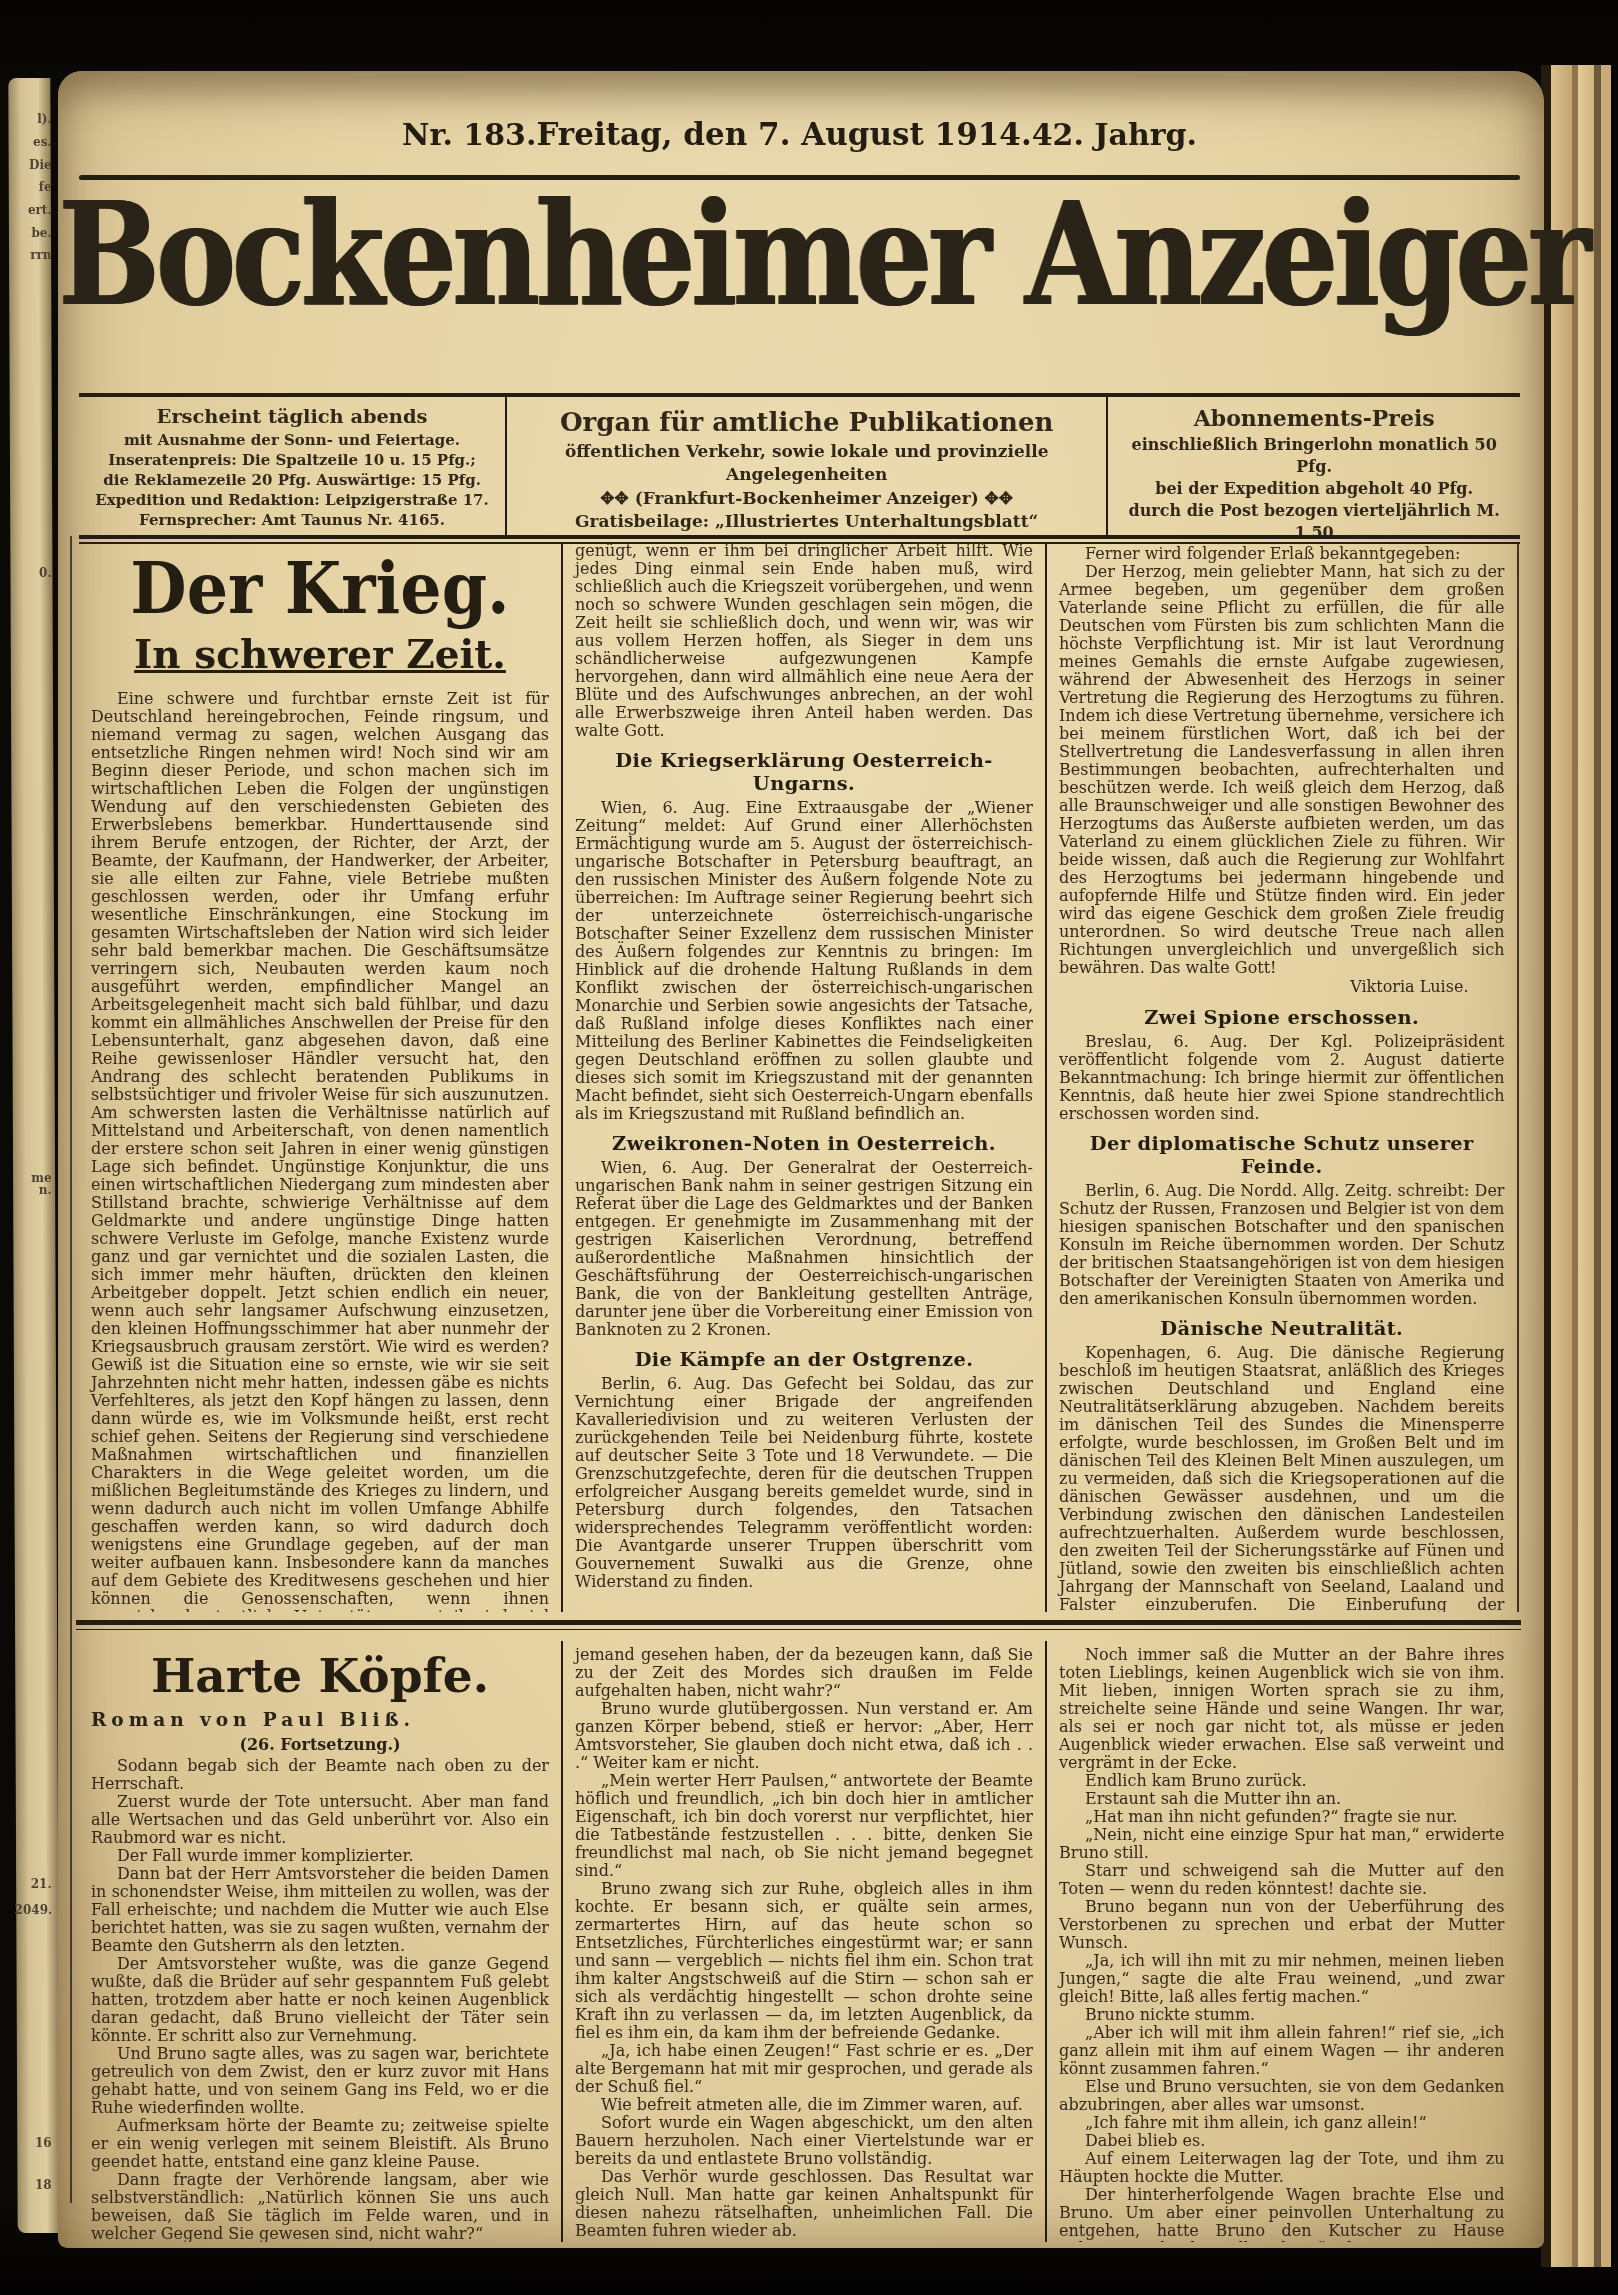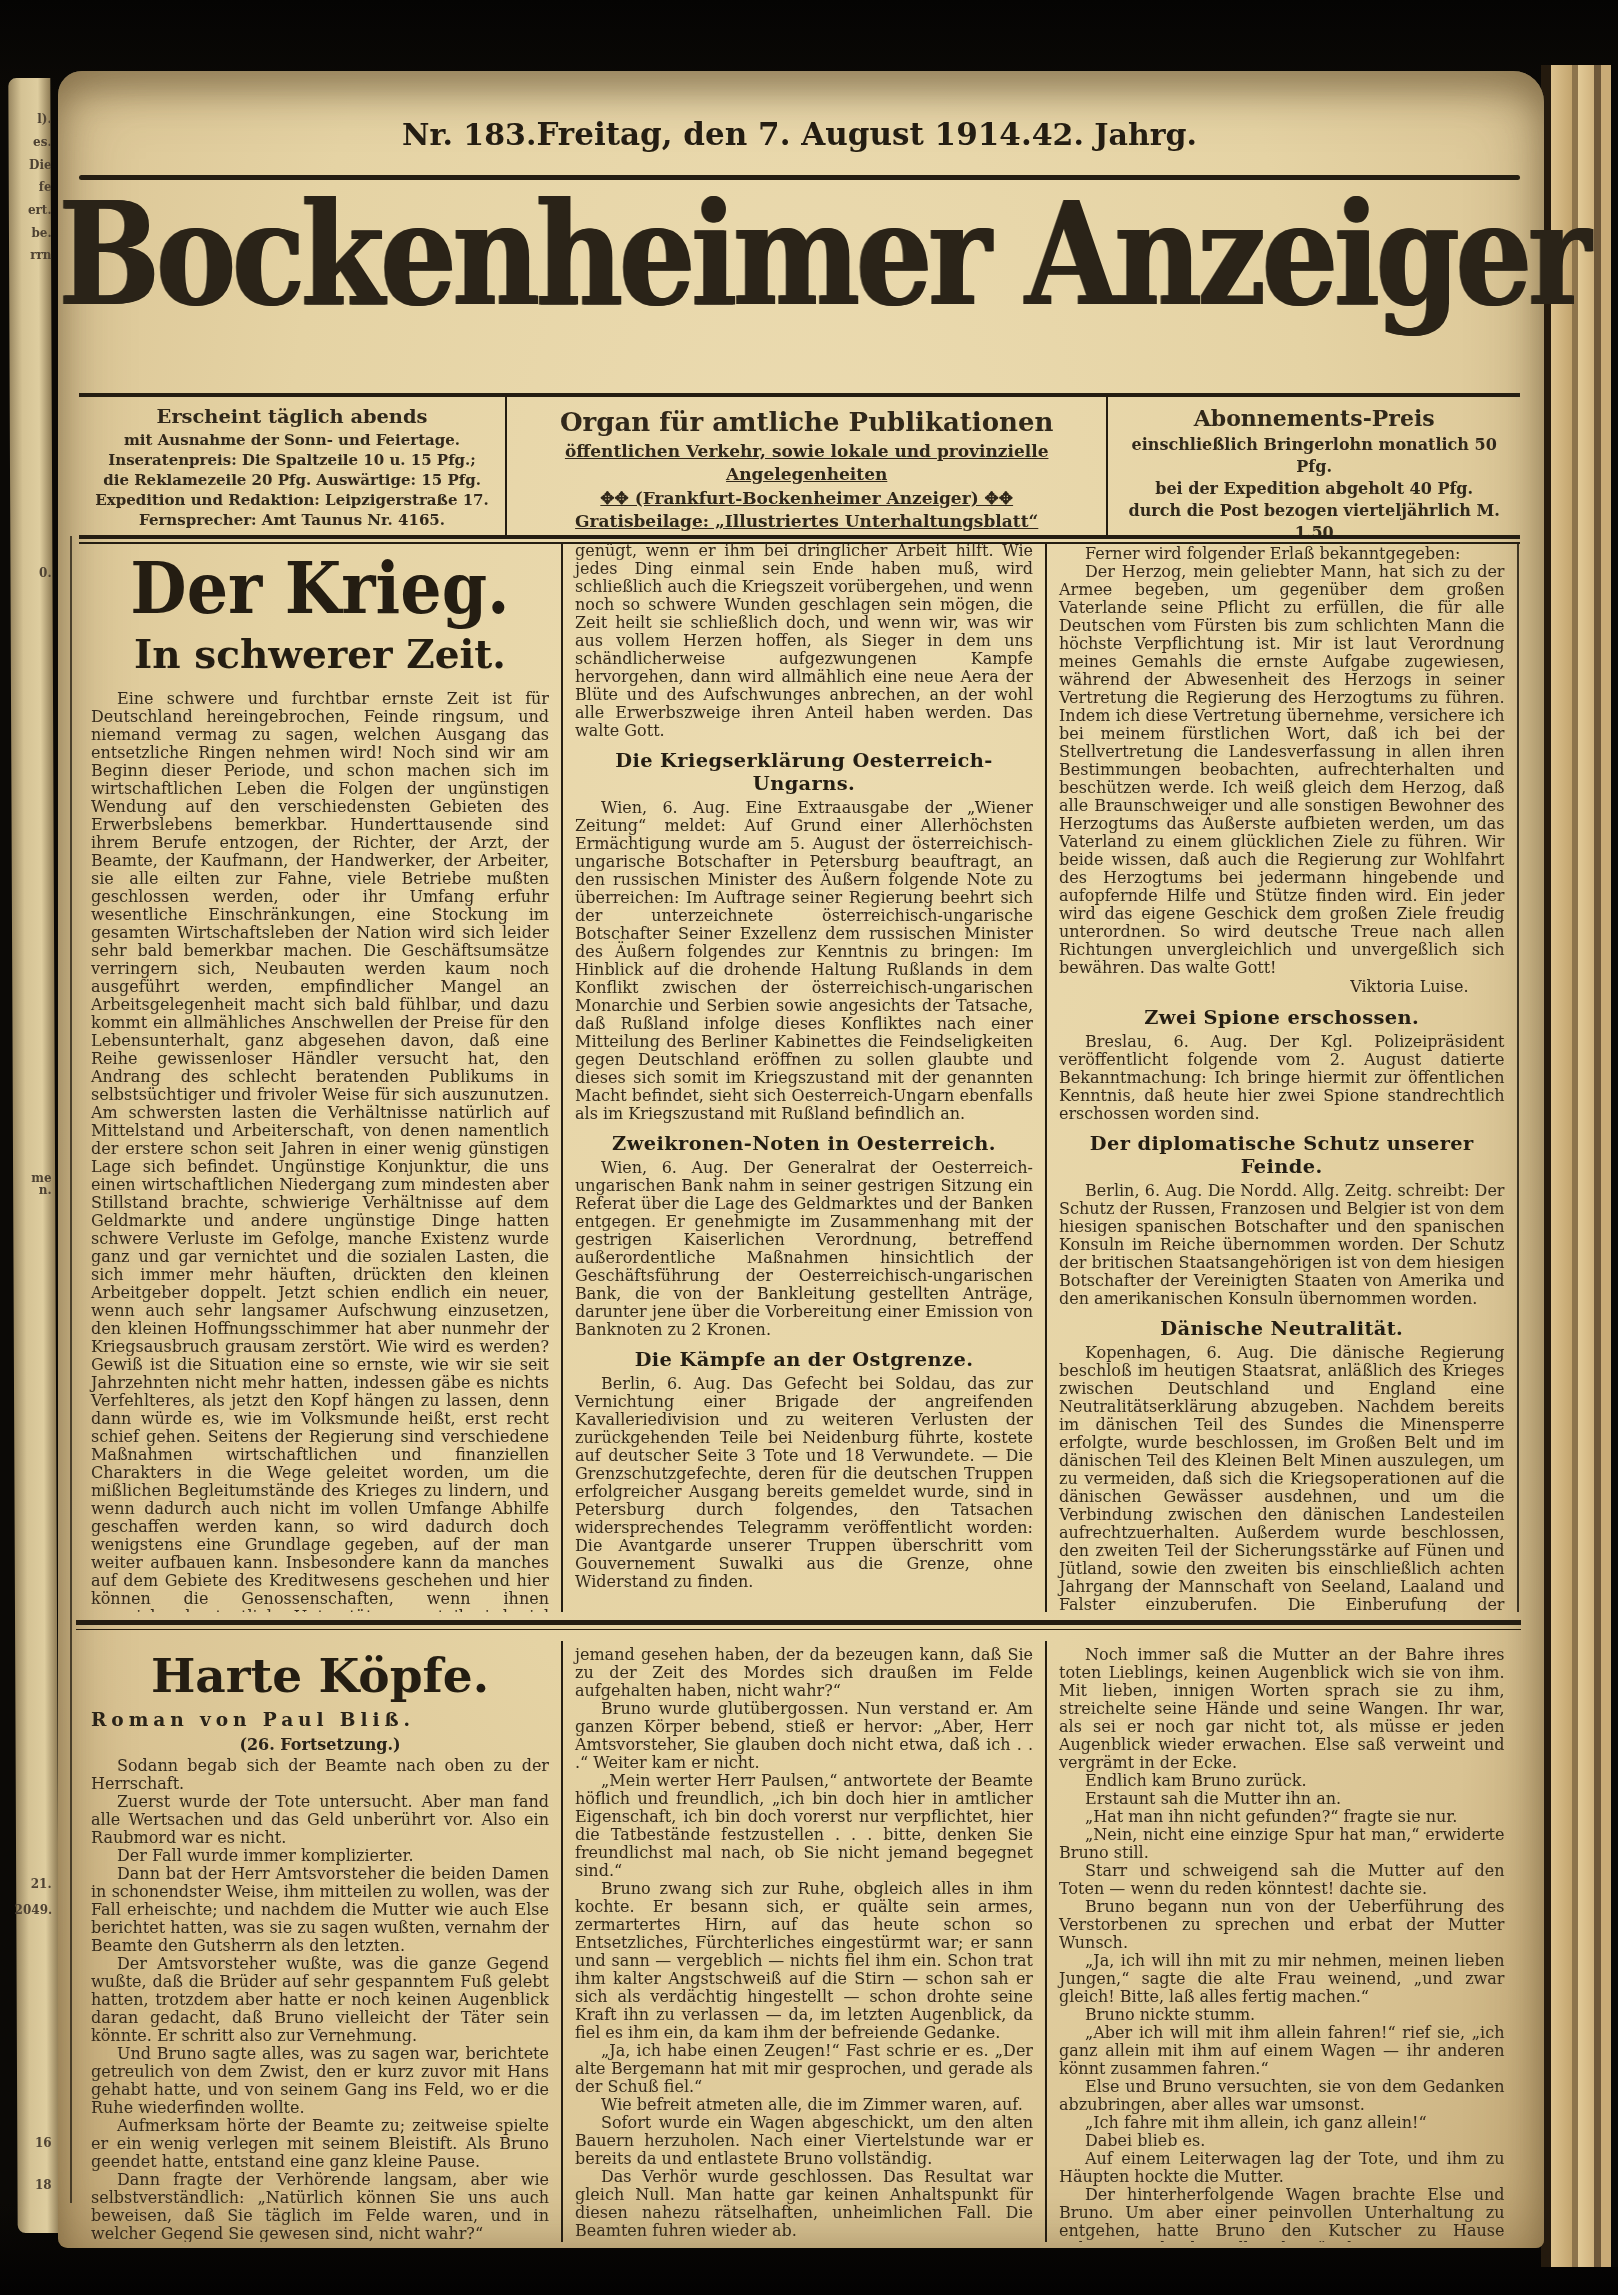--- a/index.html
+++ b/index.html
@@ -39,37 +39,37 @@
   .imprint{position:absolute;top:322px;left:21px;right:24px;height:138px;display:flex;
            border-top:4.9px solid #241d12;border-bottom:4px solid #241d12;}
   .imprint:after{content:"";position:absolute;left:0;right:0;bottom:-9px;height:1.6px;background:#241d12;}
   .ibox{padding:8px 11.3px;text-align:center;overflow:hidden;}
   .ibox.b1{width:28%;}
   .ibox.b2{flex:1;border-left:2.4px solid #241d12;border-right:2.4px solid #241d12;}
   .ibox.b3{width:27%;}
   .b1 .l0{font-size:19.4px;font-weight:bold;margin-bottom:1.6px;}
   .b1 .ln{font-size:15px;line-height:20px;font-weight:bold;color:#33291b;}
   .b2 .l0{font-size:26px;font-weight:bold;margin:1.6px 0 3.2px;}
-  .b2 .ln{font-size:17px;line-height:23.5px;font-weight:bold;text-decoration:underline;}
+  .b2 .ln{font-size:17px;line-height:23.5px;font-weight:bold;}
   .b3 .l0{font-size:22px;font-weight:bold;margin-bottom:3.2px;}
   .b3 .ln{font-size:16px;line-height:22px;font-weight:bold;}
   
   .cols{position:absolute;left:21px;right:27.5px;display:flex;}
   .main{top:471px;height:1070px;}
   .col{overflow:hidden;padding:0 12px;}
   .col+.col{border-left:2.4px solid #241d12;}
   .c1{width:458px;}
   .c2{width:458px;}
   .c3{flex:1;}
   .bt{font-size:16px;line-height:18px;text-align:justify;margin:0;color:#34291b;
       -webkit-hyphens:auto;hyphens:auto;}
   .in{text-indent:26px;}
   h1.big{font-size:65px;font-weight:bold;text-align:center;margin:8px 0 4.9px;color:#241d12;
          transform:scaleY(1.08);}
-  h2.sub{font-size:39px;font-weight:bold;text-align:center;margin:0 0 13px;color:#241d12;}
+  h2.sub{font-size:39px;font-weight:bold;text-align:center;margin:0 0 13px;color:#241d12;text-decoration:underline;}
   h3.arth{font-size:19.4px;font-weight:bold;text-align:center;margin:9px 0 4px;color:#241d12;
           letter-spacing:0.4px;}
   .sig{text-align:right;padding-right:36px;font-size:16px;line-height:19.4px;margin:0;color:#34291b;}
   .gutter-line{position:absolute;left:12px;top:465px;width:2.4px;height:1667px;background:#241d12;opacity:.75;}
   .right-rule{position:absolute;right:25px;top:471px;width:2.4px;height:1070px;background:#241d12;opacity:.85;}
   .serial-rule{position:absolute;top:1549px;left:18px;right:23px;height:4px;
                border-top:5.7px solid #241d12;border-bottom:1.6px solid #241d12;}
   .serial{top:1570px;height:601px;}
   .stitle{font-size:47px;font-weight:bold;text-align:center;margin:6.5px 0 6.5px;color:#241d12;}
   .sby{font-size:18.6px;font-weight:bold;text-align:left;letter-spacing:4.9px;margin:0 0 4.9px;color:#2a2318;}

